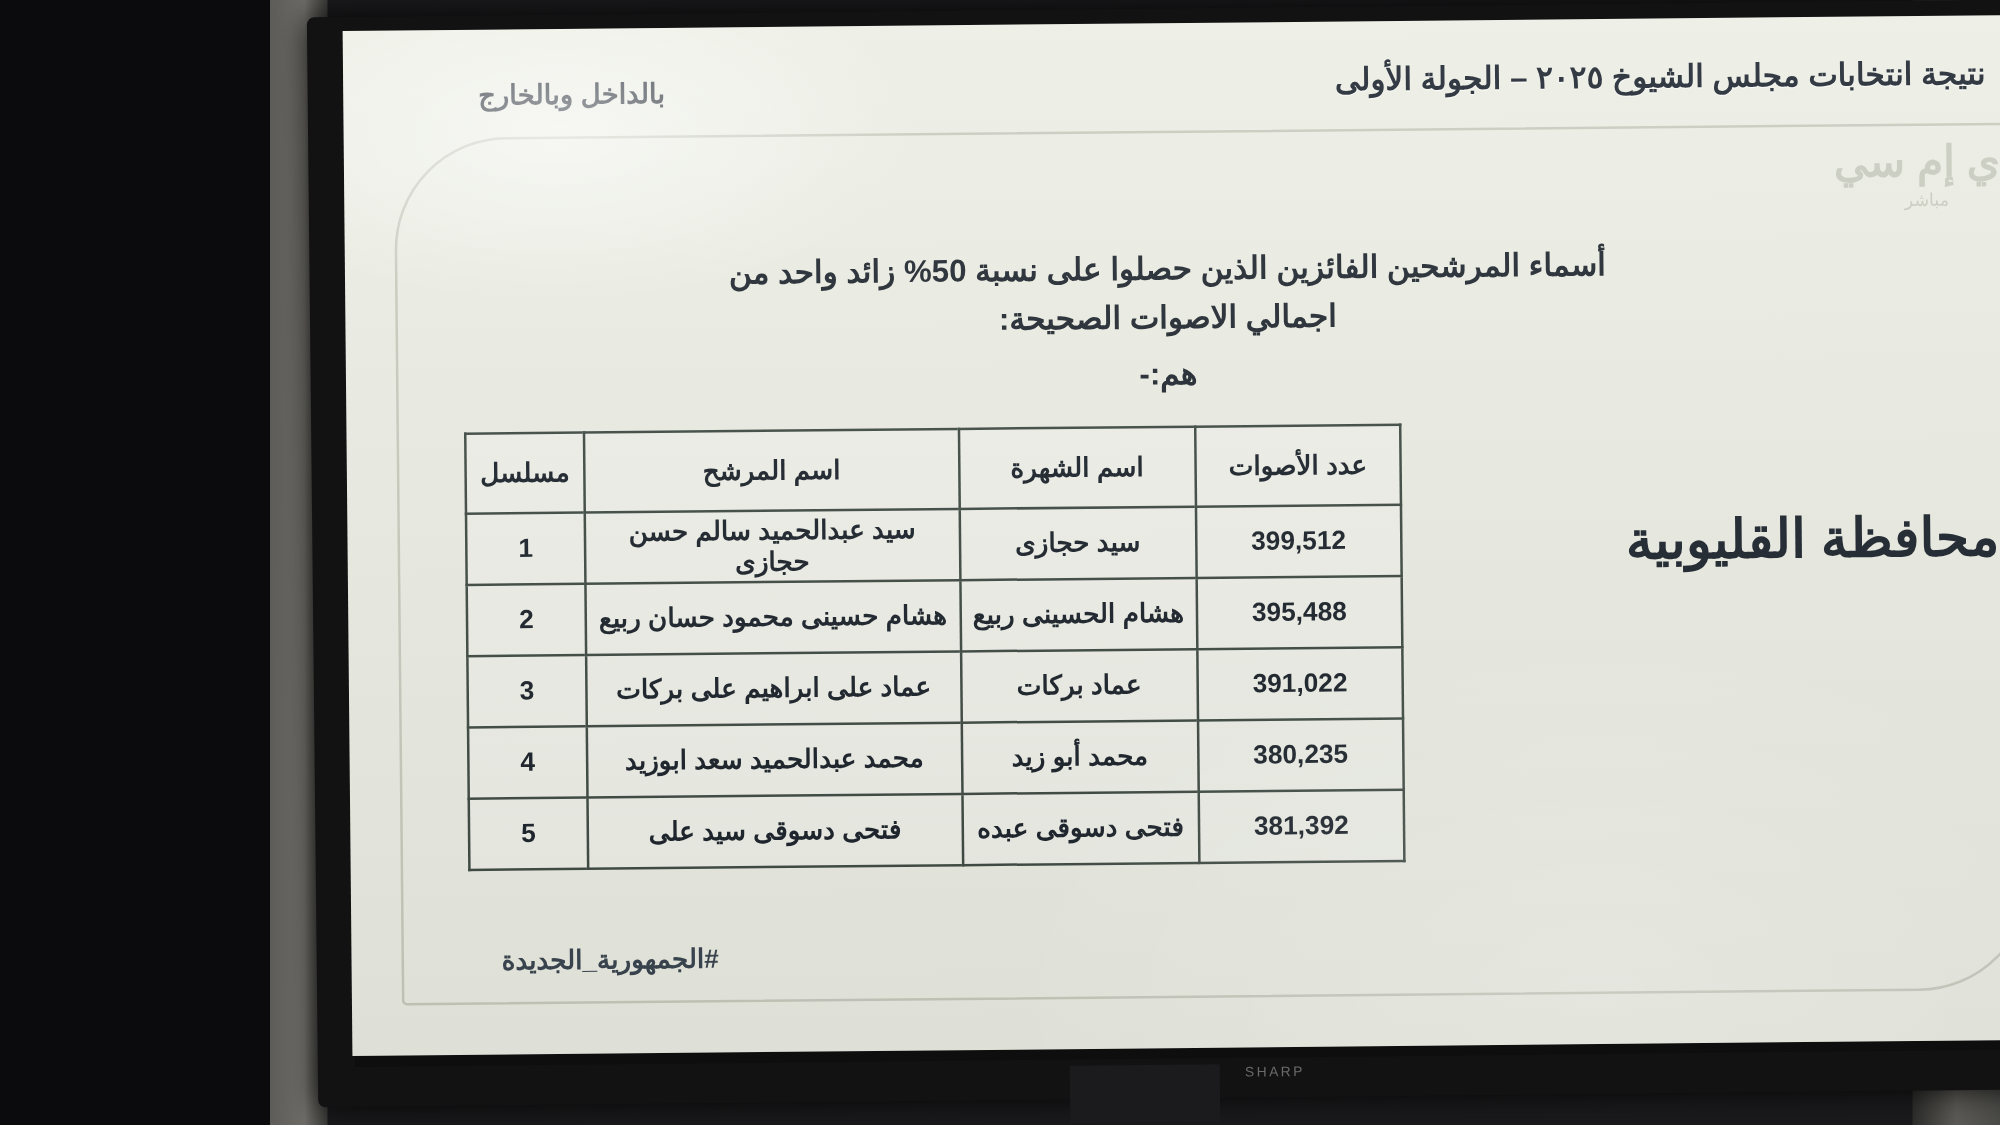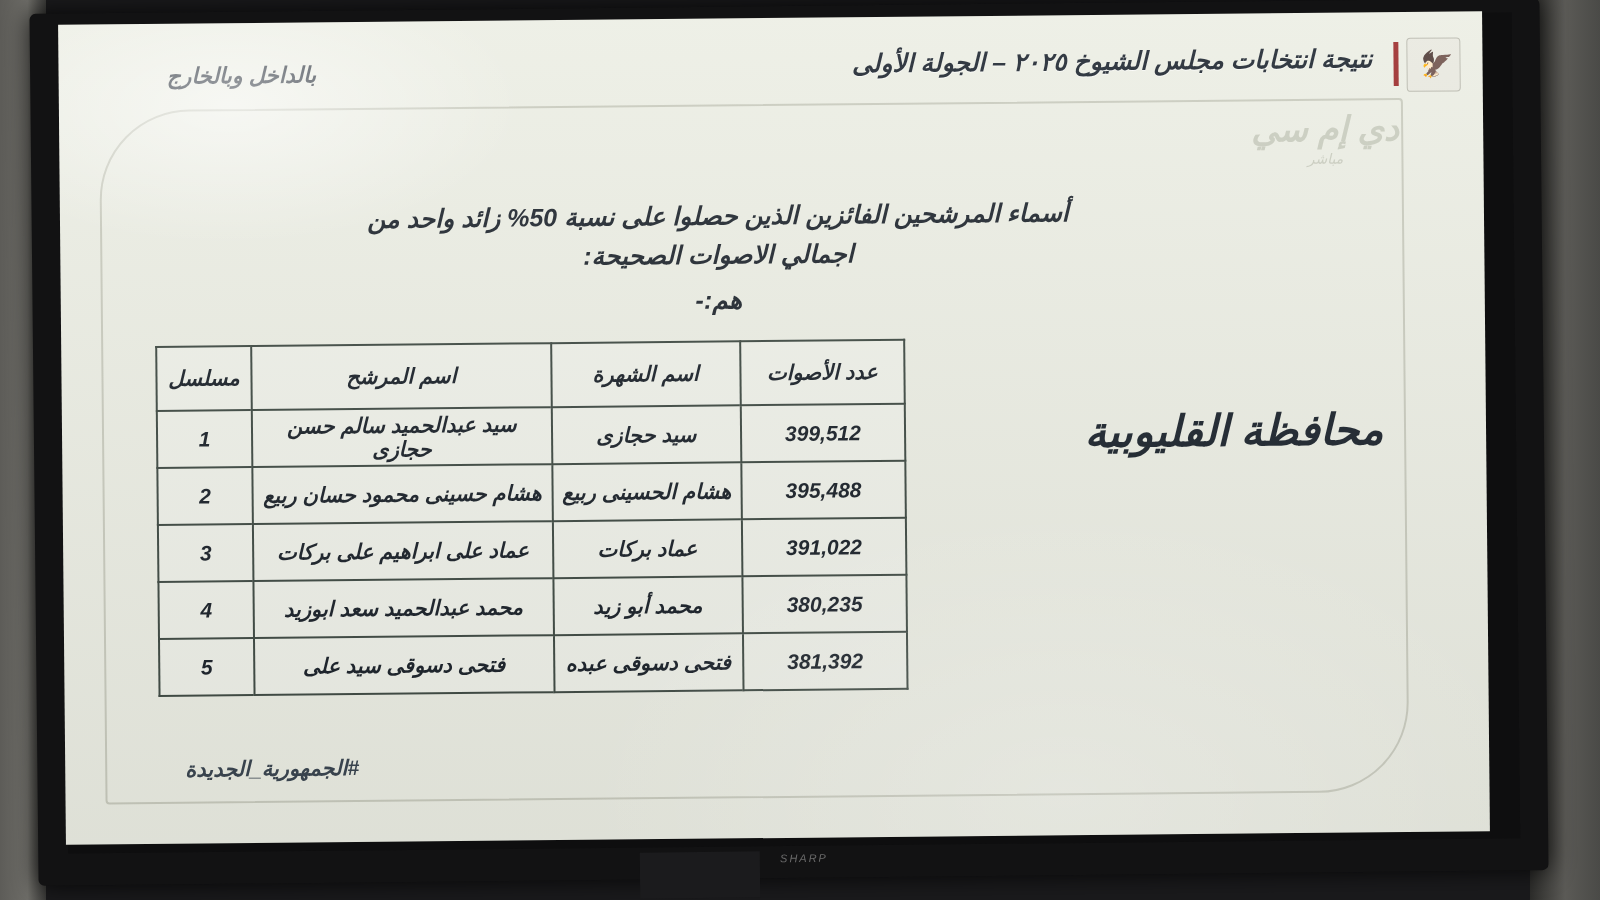--- a/index.html
+++ b/index.html
@@ -8,25 +8,24 @@
     background: #0b0b0d;
     width: 1600px;
     height: 900px;
     overflow: hidden;
     font-family: "Liberation Sans", sans-serif;
   }
 
   
   #photo {
     position: relative;
-    width: 1600px;
+    width: 1384px;
     height: 900px;
     background: #1a1a1c;
     overflow: hidden;
-    font-style: italic;
   }
   .wall-left {
     position: absolute;
     left: 0; top: 0;
     width: 46px; height: 900px;
     background: linear-gradient(90deg,#5d5c58 0%, #6e6d68 60%, #3a3a38 100%);
   }
   .wall-right {
     position: absolute;
     right: 0; top: 0;

